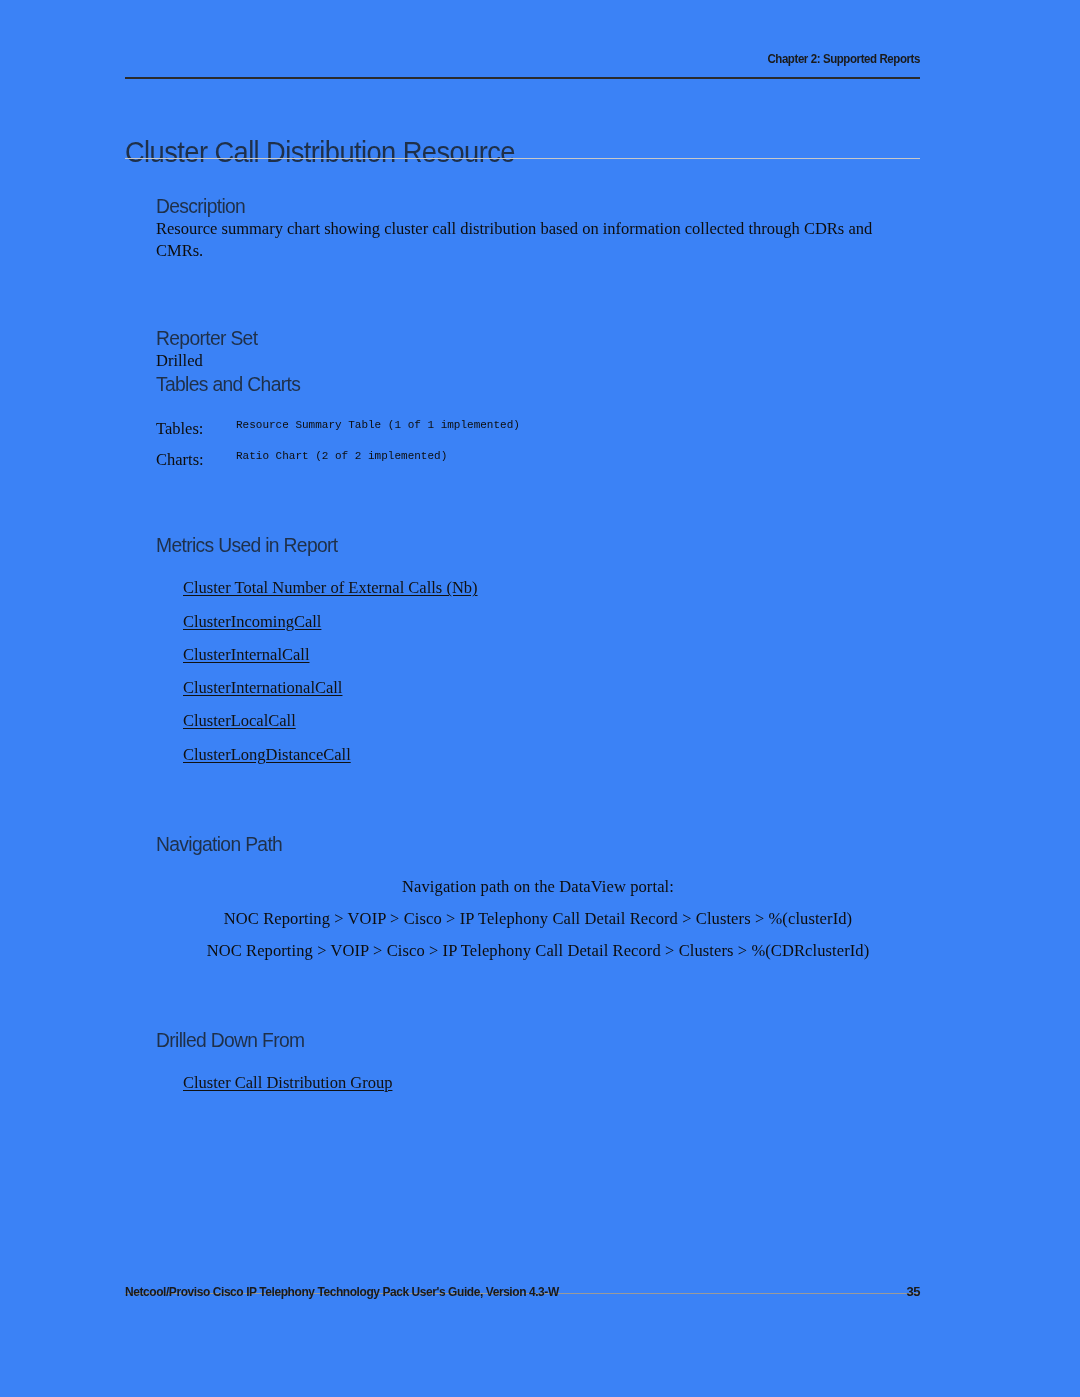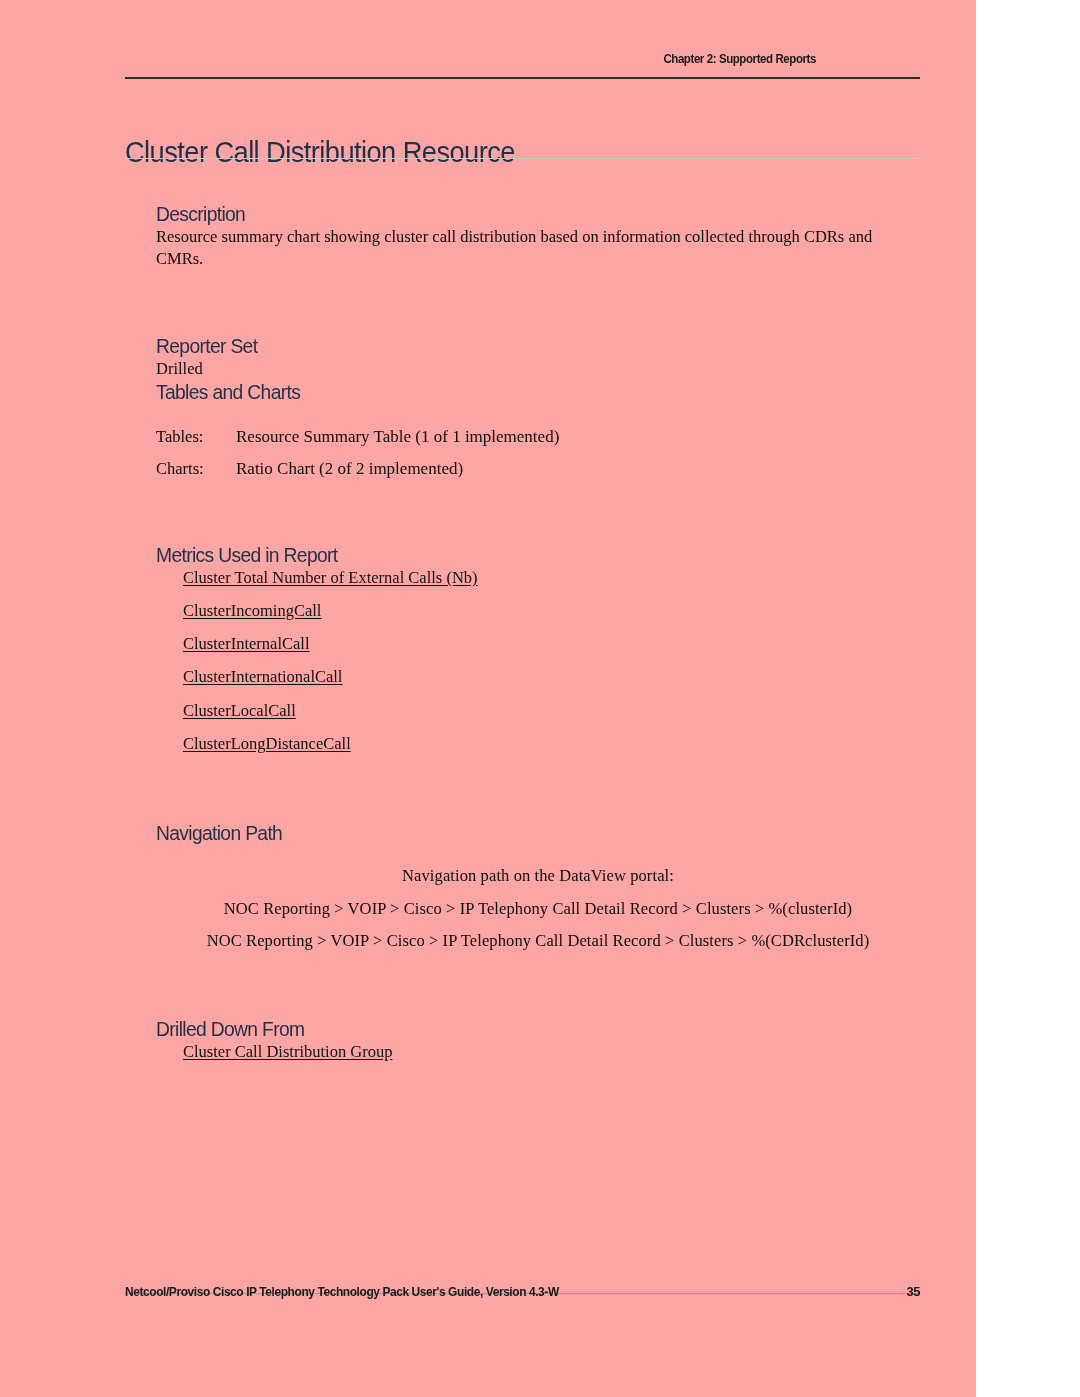--- a/index.html
+++ b/index.html
@@ -3,23 +3,23 @@
 <meta charset="utf-8">
 <style>
   html, body {
     margin: 0;
     padding: 0;
     background: #ffffff;
   }
 
   .page {
     position: relative;
-    width: 976px;
+    width: 1080px;
     height: 1397px;
-    background: #fca5a5;
+    background: #3b82f6;
     overflow: hidden;
     box-sizing: border-box;
   }
 
   
   .running-header {
     position: absolute;
     left: 125px;
     right: 160px;
     top: 52px;
@@ -89,21 +89,21 @@
 
   p.body-text, .kv-row, .nav-line {
     margin: 0;
     font-family: "Liberation Serif", serif;
     font-size: 16.5px;
     line-height: 1.35;
     color: #0d0d0d;
   }
 
   
-  .sec-description  { margin-top: 12px; }
+  .sec-description  { margin-top: 4px; }
   .sec-reporter     { margin-top: 63px; }
   .sec-tables       { }
   .sec-metrics      { margin-top: 62px; }
   .sec-navigation   { margin-top: 66px; }
   .sec-drills-to    { margin-top: 65px; }
   .sec-drilled-from { margin-top: 65px; }
 
   .after-heading { margin-top: 22px; }
 
   .desc-para { max-width: 745px; }
@@ -115,27 +115,28 @@
     margin-bottom: 9px;
     gap: 16px;
   }
   .kv-key {
     flex: 0 0 64px;
     font-family: "Liberation Serif", serif;
     font-size: 16.5px;
     color: #0d0d0d;
   }
   .kv-val {
-    font-family: Liberation Serif, serif;
-    font-size: 17px;
+    font-family: Liberation Mono, monospace;
+    font-size: 11px;
     color: #0d0d0d;
   }
 
   
   .link-list {
+    margin-top: 20px;
     padding-left: 27px;
     text-align: center;
   }
   .doc-link {
     display: block;
     font-family: "Liberation Serif", serif;
     font-size: 16.5px;
     line-height: 1.35;
     color: #111111;
     text-decoration: underline;

